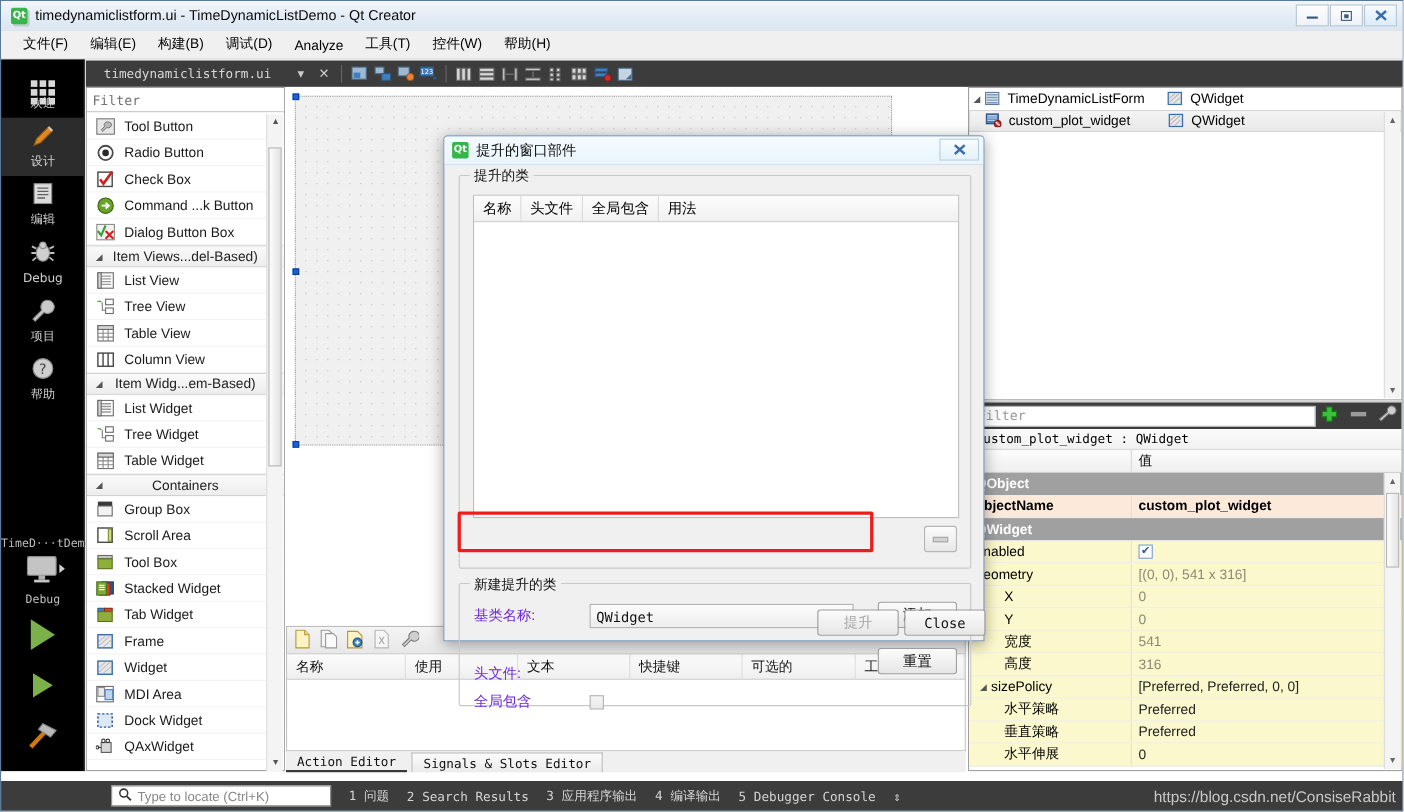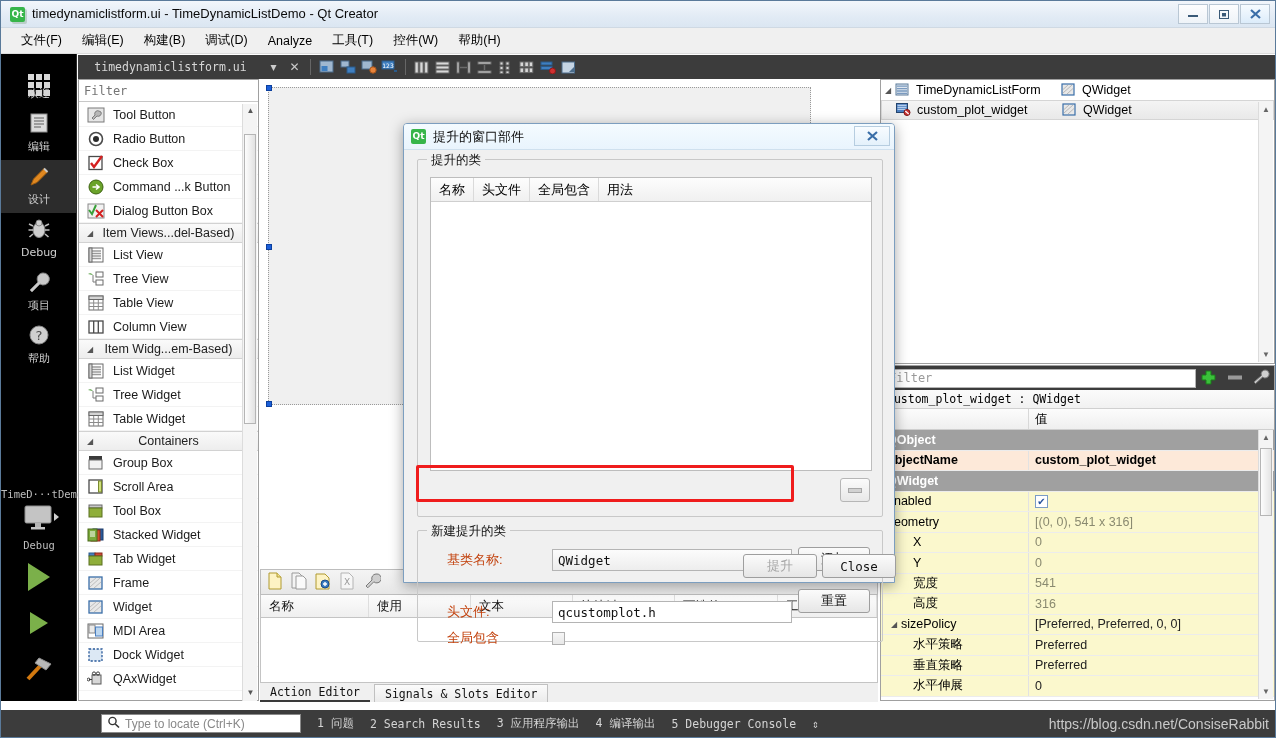--- a/index.html
+++ b/index.html
@@ -209,21 +209,21 @@
      border-bottom:1px solid #cfcfcf; font-size:13px; align-items:center;}
   #clstable .th span { padding:0 8px; border-right:1px solid #dadada; height:100%;
      display:flex; align-items:center;}
   #minusbtn { position:absolute; right:12px; top:318px; width:30px; height:24px;
      background:linear-gradient(#fbfbfb,#e8e8e8); border:1px solid #b6b6b6;
      border-radius:3px; display:flex; align-items:center; justify-content:center;}
   #minusbtn i { width:14px; height:5px; background:#d2d2d2; border:1px solid #a8a8a8;
      display:block;}
   .frow { position:absolute; left:13px; height:22px; display:flex; align-items:center;
      font-size:13px; }
-  .frow .lab { width:105px; color:#c2410c;margin-left:16px; }
+  .frow .lab { width:105px; color:#6d28d9; }
   .fin { width:240px; height:22px; background:#fff; border:1px solid #b4b4b4;
      display:flex; align-items:center; padding-left:5px; font-size:12.5px;
      font-family:"DejaVu Sans Mono", monospace; color:#111; }
   .fin.combo { background:linear-gradient(#fcfcfc,#ededed); position:relative;}
   .fin.combo .arw { position:absolute; right:6px; top:7px; width:0;height:0;
      border-left:5px solid transparent; border-right:5px solid transparent;
      border-top:6px solid #333; }
   .dbtn { position:absolute; width:72px; height:24px;
      background:linear-gradient(#fbfbfb,#e6e6e6); border:1px solid #9e9e9e;
      border-radius:3px; display:flex; align-items:center; justify-content:center;
@@ -283,37 +283,37 @@
             <i></i>
             <i></i>
             <i></i>
             <i></i>
             <i></i>
             <i></i>
           </span>
       </span>
       <span class="lbl">欢迎</span>
     </div>
+    <div class="mode sel">
+      <span class="glyph">
+        <svg width="24" height="24" viewBox="0 0 24 24">
+            <path d="M4 20 L6.5 14 L17 3.5 L20.5 7 L10 17.5 Z" fill="#e08820" stroke="#9e5c10"></path>
+            <path d="M17 3.5 L20.5 7" stroke="#c8c8c8" stroke-width="2"></path>
+          </svg>
+      </span>
+      <span class="lbl">设计</span>
+    </div>
     <div class="mode">
       <span class="glyph">
         <svg width="22" height="22" viewBox="0 0 22 22">
             <rect x="3" y="2" width="16" height="18" fill="#dcdcdc" stroke="#8d8d8d"></rect>
             <path d="M6 6h10M6 9h10M6 12h10M6 15h7" stroke="#5f5f5f" stroke-width="1.2"></path>
           </svg>
       </span>
       <span class="lbl">编辑</span>
-    </div>
-    <div class="mode sel">
-      <span class="glyph">
-        <svg width="24" height="24" viewBox="0 0 24 24">
-            <path d="M4 20 L6.5 14 L17 3.5 L20.5 7 L10 17.5 Z" fill="#e08820" stroke="#9e5c10"></path>
-            <path d="M17 3.5 L20.5 7" stroke="#c8c8c8" stroke-width="2"></path>
-          </svg>
-      </span>
-      <span class="lbl">设计</span>
     </div>
     <div class="mode">
       <span class="glyph">
         <svg width="24" height="22" viewBox="0 0 24 22">
             <ellipse cx="12" cy="12" rx="6" ry="7.5" fill="#cfcfcf" stroke="#8a8a8a"></ellipse>
             <circle cx="12" cy="5" r="3" fill="#cfcfcf" stroke="#8a8a8a"></circle>
             <path d="M6 8 L2 6 M6 12 L1.5 12 M6 16 L2.5 19 M18 8 L22 6 M18 12 L22.5 12 M18 16 L21.5 19" stroke="#bdbdbd" stroke-width="1.6"></path>
           </svg>
       </span>
       <span class="lbl">Debug</span>
@@ -980,21 +980,20 @@
         <span class="lab">基类名称:</span>
         <span class="fin combo">
           <span>QWidget</span>
           <i class="arw"></i>
         </span>
       </div>
 
 
       <div class="frow" style="top:70px">
         <span class="lab">头文件:</span>
-        <span class="fin">qcustomplot.h</span>
       </div>
 
       <div class="frow" style="top:96px">
         <span class="lab">全局包含</span>
         <span class="dchk"></span>
       </div>
 
       <div class="dbtn" style="right:12px; top:16px">添加</div>
       <div class="dbtn" style="right:12px; top:58px">重置</div>
     </div>

